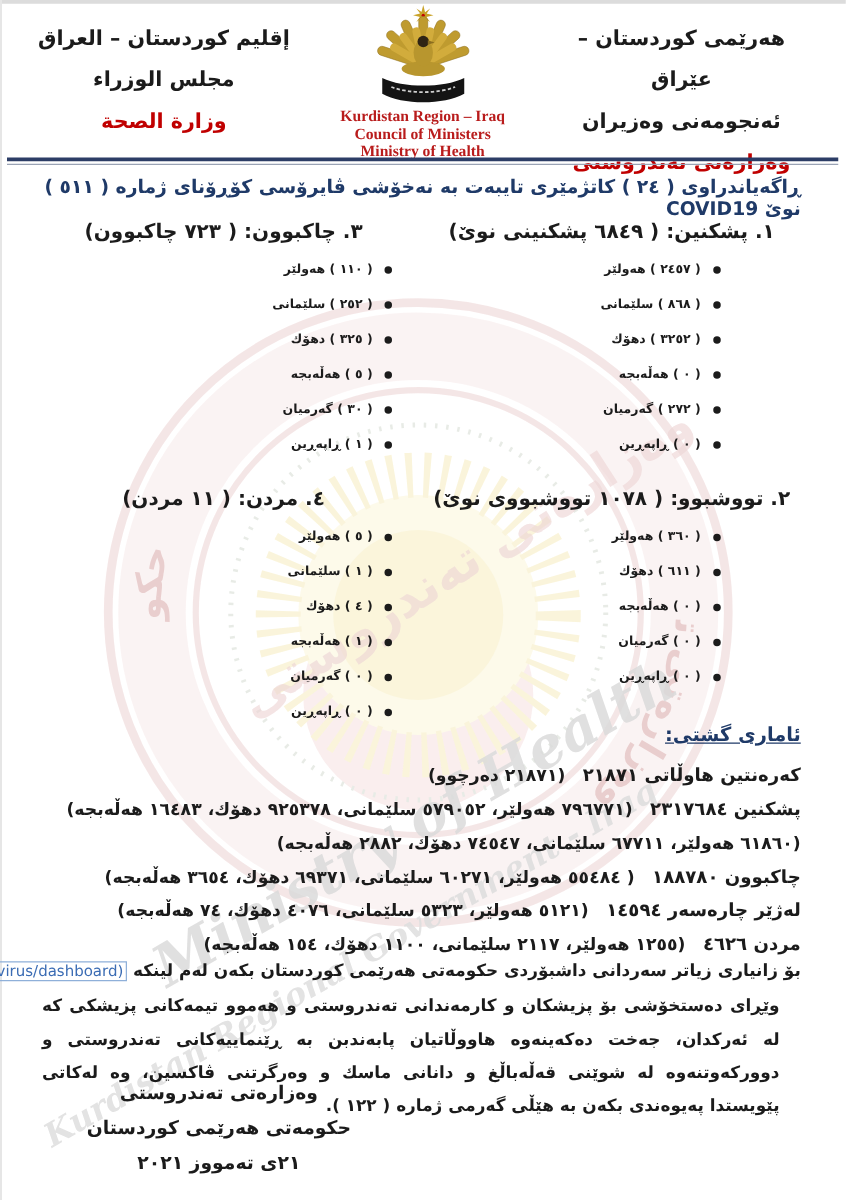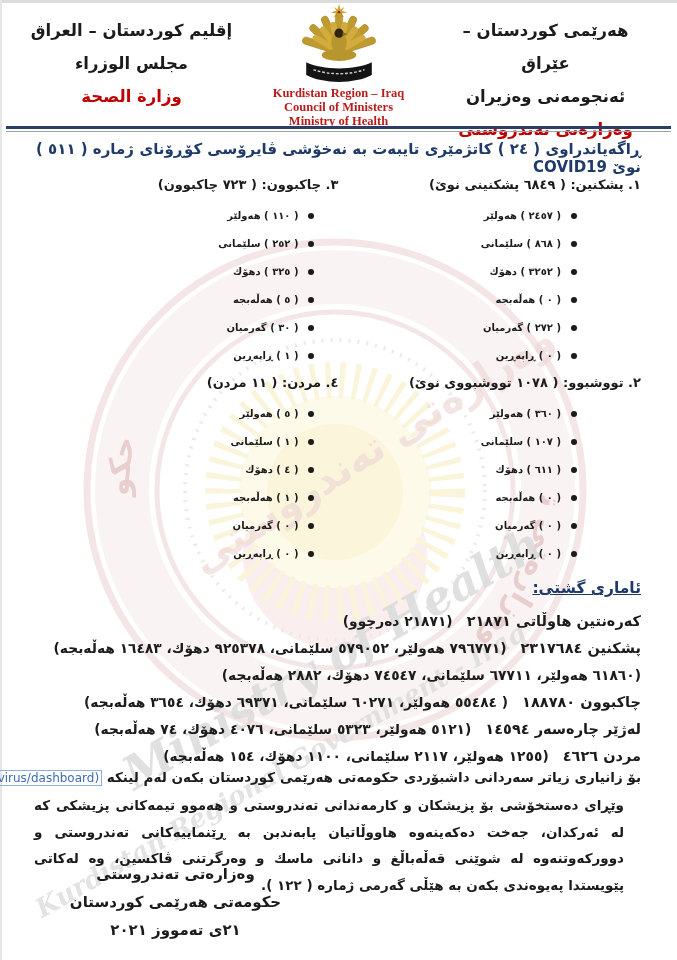--- a/index.html
+++ b/index.html
@@ -25,23 +25,23 @@
   .rule1{position:absolute;top:126px;left:6px;right:6px;height:0;border-top:3px solid #2c3d66;z-index:2;}
   .rule2{position:absolute;top:131px;left:6px;right:6px;height:0;border-top:1px solid #9aa3b5;z-index:2;}
 
   
   .titlebar{position:absolute;top:140px;right:36px;left:36px;z-index:2;display:flex;justify-content:space-between;color:#1f3a68;font-size:15px;}
   .titlebar .num{white-space:nowrap;}
 
   
   .cols{position:absolute;top:172px;right:20px;left:20px;z-index:2;display:flex;}
   .col{width:50%;}
-  .sec-h{font-size:13px;height:26px;line-height:26px;text-align:right;padding-right:16px;white-space:nowrap;}
+  .sec-h{font-size:16px;height:26px;line-height:26px;text-align:center;padding-right:16px;white-space:nowrap;}
   .col-left .sec-h{padding-right:0;}
-  .sec-h.second{margin-top:0;}
+  .sec-h.second{margin-top:16px;}
   ul.blist{list-style:none;margin:4px 0 0 0;padding:0;}
   ul.blist li{position:relative;height:28px;line-height:28px;font-size:10px;text-align:right;white-space:nowrap;}
   ul.blist li::before{content:"";position:absolute;top:11px;width:6px;height:6px;border-radius:50%;background:#1b1b1b;}
   .col-right ul.blist li{padding-right:96px;}
   .col-right ul.blist li::before{right:80px;}
   .col-left ul.blist li{padding-right:40px;}
   .col-left ul.blist li::before{right:25px;}
 
   
   .totals{position:absolute;top:576px;right:36px;left:30px;z-index:2;}
@@ -172,21 +172,20 @@
         <li>( ٢٤٥٧ ) هەولێر</li>
         <li>( ٨٦٨ ) سلێمانی</li>
         <li>( ٣٢٥٢ ) دهۆك</li>
         <li>( ٠ ) هەڵەبجە</li>
         <li>( ٢٧٢ ) گەرمیان</li>
         <li>( ٠ ) ڕاپەڕین</li>
       </ul>
       <div class="sec-h second">٢. تووشبوو: ( ١٠٧٨ تووشبووی نوێ)</div>
       <ul class="blist">
         <li>( ٣٦٠ ) هەولێر</li>
-        <li>( ١٠٧ ) سلێمانی</li>
         <li>( ٦١١ ) دهۆك</li>
         <li>( ٠ ) هەڵەبجە</li>
         <li>( ٠ ) گەرمیان</li>
         <li>( ٠ ) ڕاپەڕین</li>
       </ul>
     </div>
     <div class="col col-left">
       <div class="sec-h">٣. چاکبوون: ( ٧٢٣ چاکبوون)</div>
       <ul class="blist">
         <li>( ١١٠ ) هەولێر</li>

